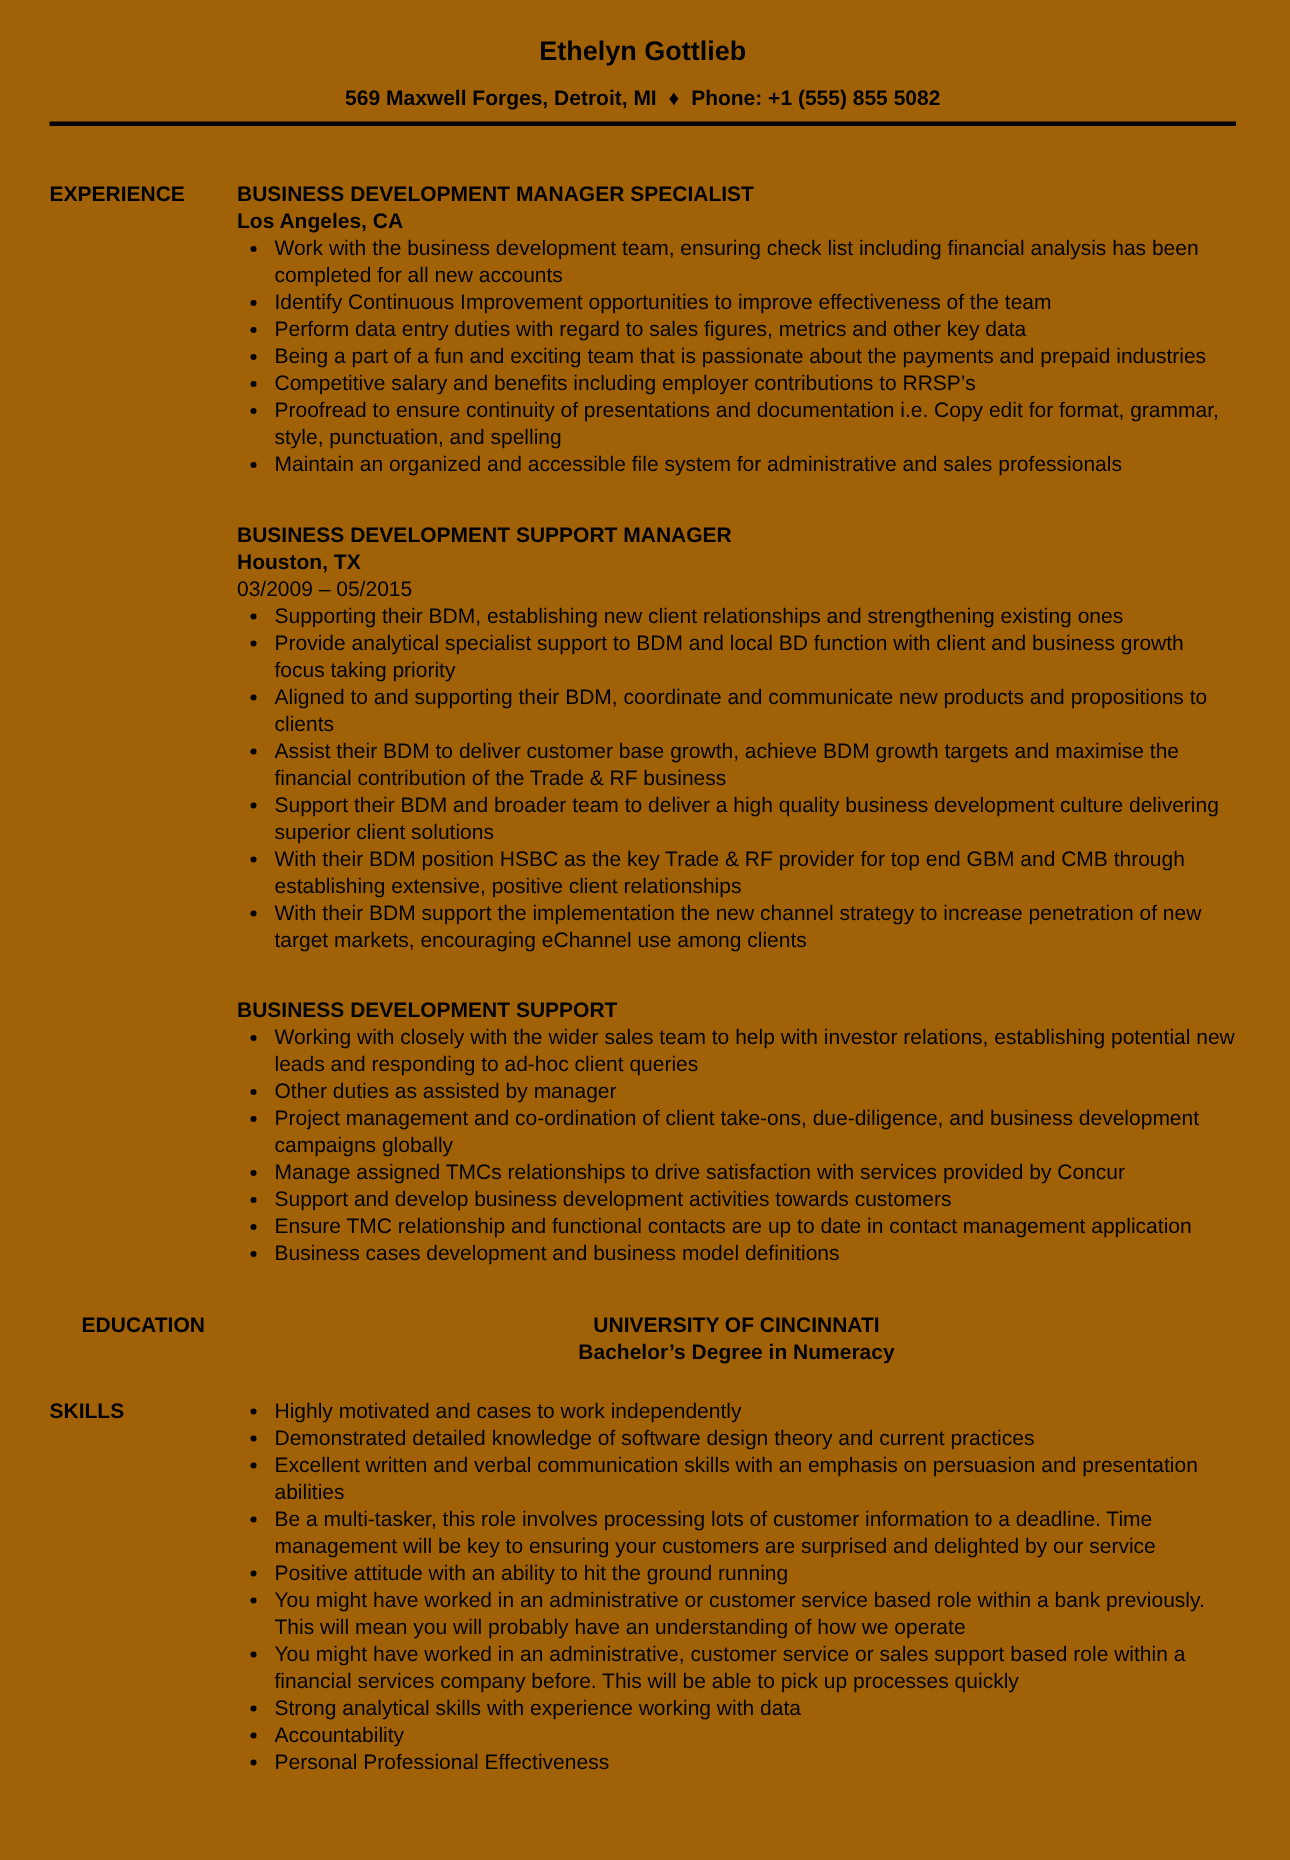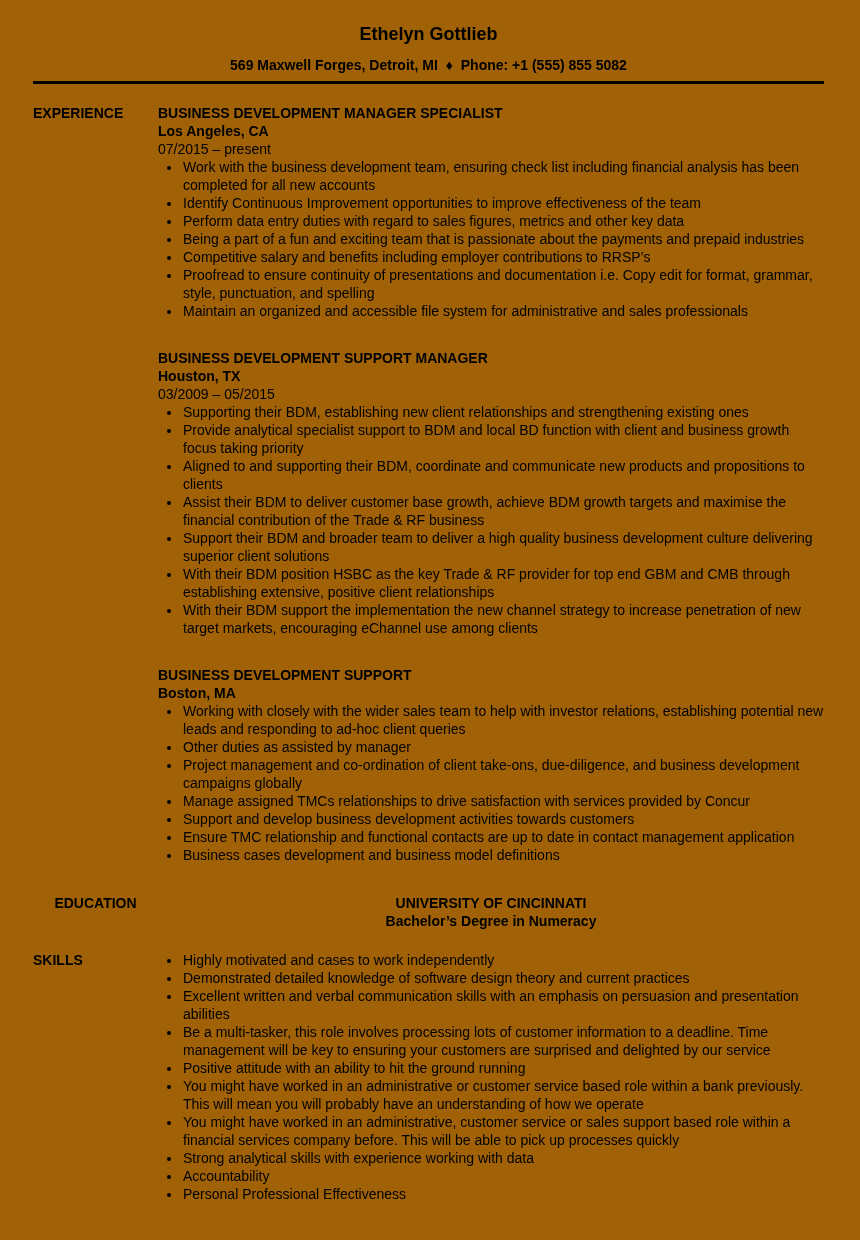--- a/index.html
+++ b/index.html
@@ -27,21 +27,21 @@
     font-size: 14px;
     line-height: 16px;
     font-weight: 700;
   }
   .contact .sep { padding: 0 4px; }
   .rule {
     height: 0;
     border-bottom: 3px solid #000000;
     margin-top: 8px;
   }
-  .main { margin-top: 20px; }
+  .main { margin-top: 36px; }
   .section { display: flex; }
   .section-label {
     flex: 0 0 125px;
     font-weight: 700;
     font-size: 14px;
   }
   .section-content { flex: 1; }
   .section-experience { margin-bottom: 30px; }
   .section-education { margin-bottom: 21px; text-align: center; }
   .job + .job { margin-top: 29px; }
@@ -74,21 +74,20 @@
 
   <div class="main">
 
     <div class="section section-experience">
       <div class="section-label">EXPERIENCE</div>
       <div class="section-content">
 
         <div class="job">
           <div class="job-title">BUSINESS DEVELOPMENT MANAGER SPECIALIST</div>
           <div class="job-location">Los Angeles, CA</div>
-          <div class="job-dates">07/2015 – present</div>
           <ul class="bullets">
               <li>Work with the business development team, ensuring check list including financial analysis has been completed for all new accounts</li>
               <li>Identify Continuous Improvement opportunities to improve effectiveness of the team</li>
               <li>Perform data entry duties with regard to sales figures, metrics and other key data</li>
               <li>Being a part of a fun and exciting team that is passionate about the payments and prepaid industries</li>
               <li>Competitive salary and benefits including employer contributions to RRSP’s</li>
               <li>Proofread to ensure continuity of presentations and documentation i.e. Copy edit for format, grammar, style, punctuation, and spelling</li>
               <li>Maintain an organized and accessible file system for administrative and sales professionals</li>
             </ul>
         </div>
@@ -103,21 +102,20 @@
               <li>Aligned to and supporting their BDM, coordinate and communicate new products and propositions to clients</li>
               <li>Assist their BDM to deliver customer base growth, achieve BDM growth targets and maximise the financial contribution of the Trade &amp; RF business</li>
               <li>Support their BDM and broader team to deliver a high quality business development culture delivering superior client solutions</li>
               <li>With their BDM position HSBC as the key Trade &amp; RF provider for top end GBM and CMB through establishing extensive, positive client relationships</li>
               <li>With their BDM support the implementation the new channel strategy to increase penetration of new target markets, encouraging eChannel use among clients</li>
             </ul>
         </div>
 
         <div class="job">
           <div class="job-title">BUSINESS DEVELOPMENT SUPPORT</div>
-          <div class="job-location">Boston, MA</div>
           <ul class="bullets">
               <li>Working with closely with the wider sales team to help with investor relations, establishing potential new leads and responding to ad-hoc client queries</li>
               <li>Other duties as assisted by manager</li>
               <li>Project management and co-ordination of client take-ons, due-diligence, and business development campaigns globally</li>
               <li>Manage assigned TMCs relationships to drive satisfaction with services provided by Concur</li>
               <li>Support and develop business development activities towards customers</li>
               <li>Ensure TMC relationship and functional contacts are up to date in contact management application</li>
               <li>Business cases development and business model definitions</li>
             </ul>
         </div>

